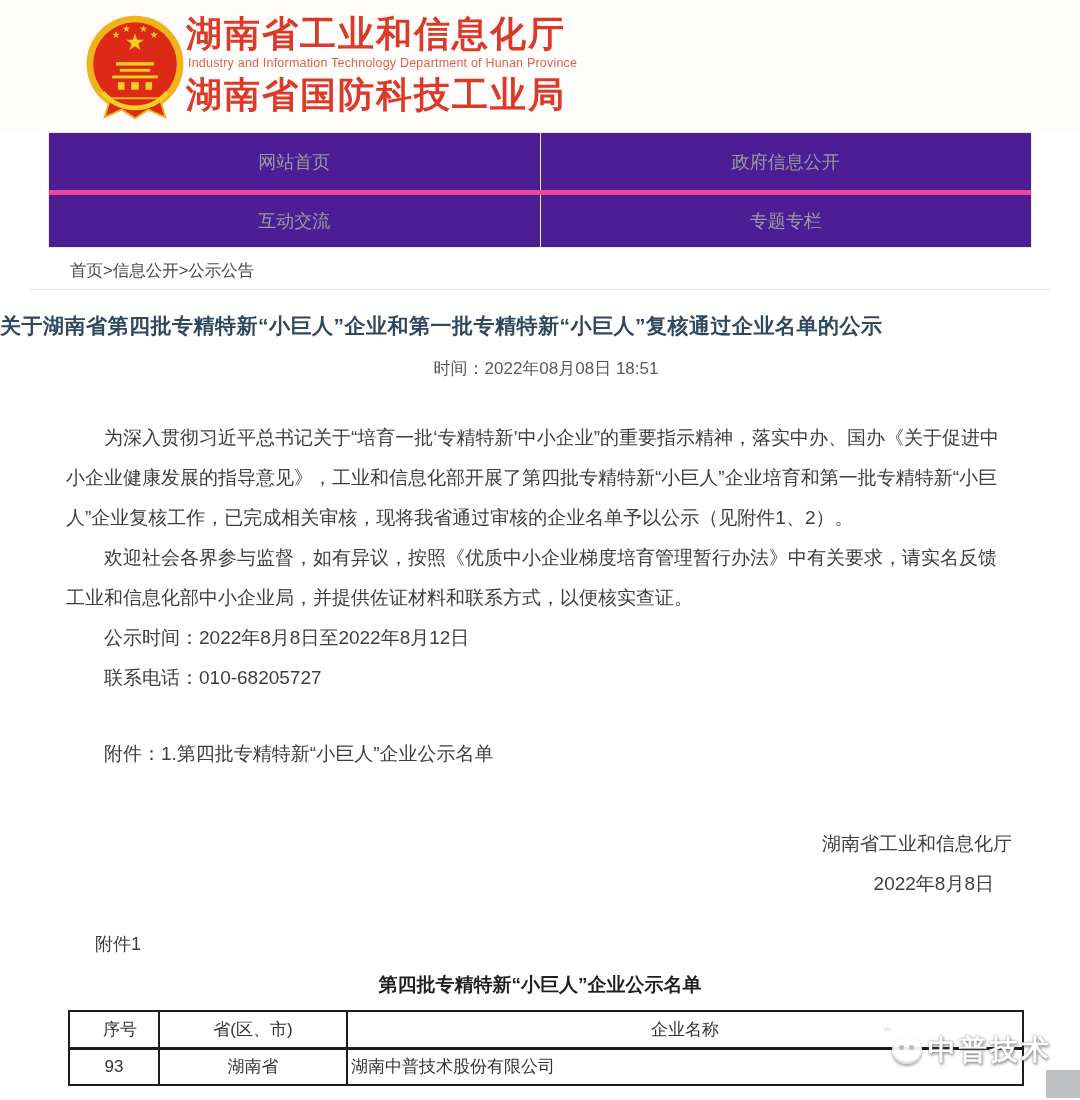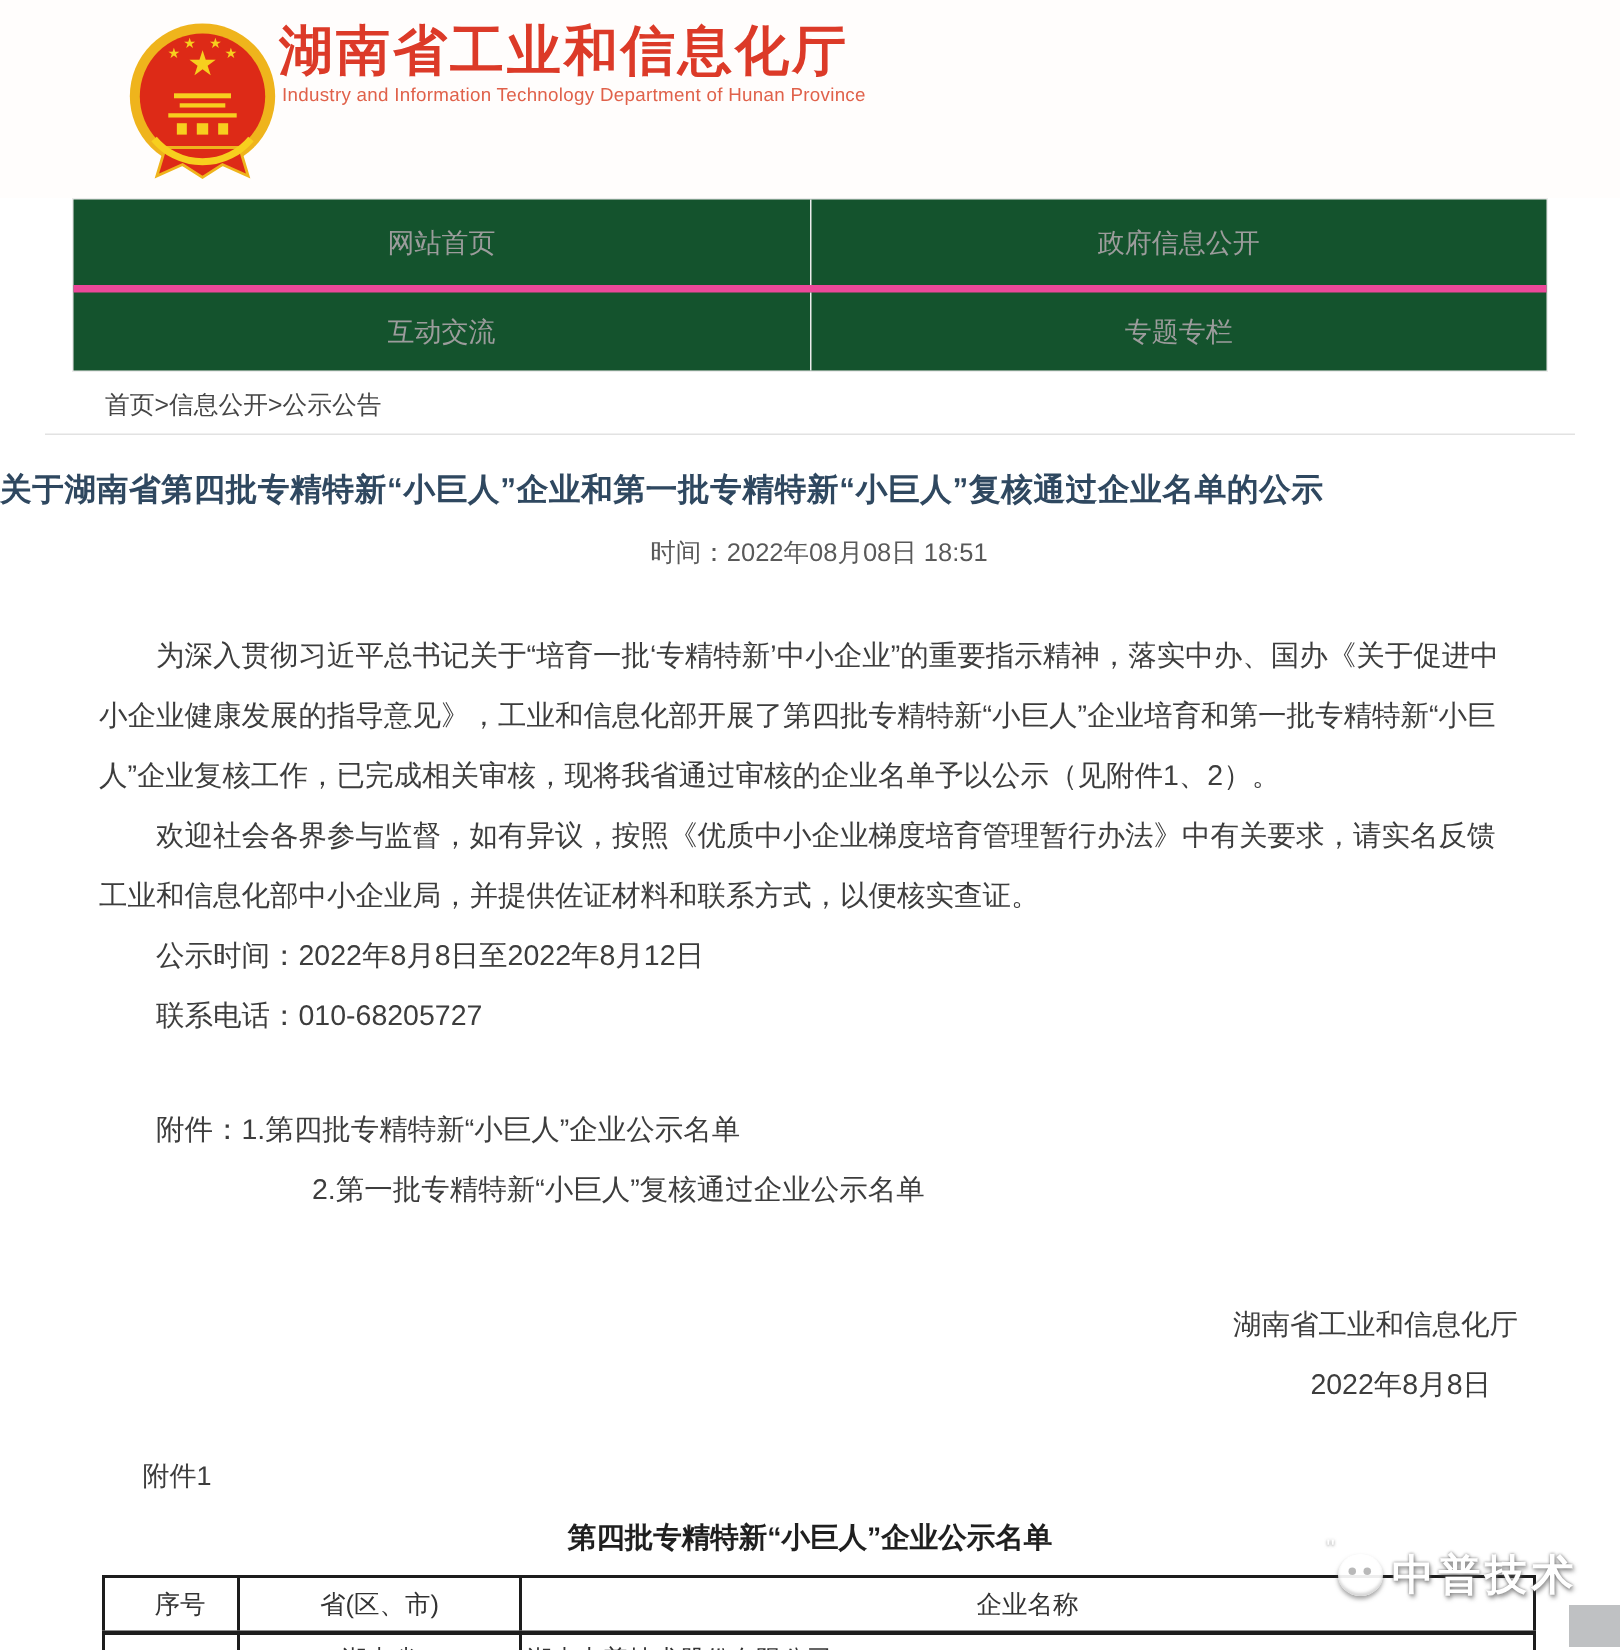--- a/index.html
+++ b/index.html
@@ -10,21 +10,21 @@
   }
   
   .site-header { position:relative; height:132px; background:#fffdfc; }
   .emblem { position:absolute; left:78px; top:8px; width:114px; height:116px; }
   .header-text { position:absolute; left:186px; top:12px; }
   .org-line1, .org-line2 {
     font-size:36px; font-weight:bold; color:#dc3a28; letter-spacing:2px; line-height:1.2;
   }
   .org-en { font-size:12.5px; color:#e0614a; margin:1px 0 3px 2px; letter-spacing:0.2px; }
   
-  .main-nav { margin:0 48px; border:1px solid #ececec; background:#14532d; }
+  .main-nav { margin:0 48px; border:1px solid #ececec; background:#4c1d95; }
   .nav-row { display:flex; height:57px; }
   .nav-row + .nav-row { border-top:5px solid #ec4899; }
   .nav-cell {
     flex:1; display:flex; align-items:center; justify-content:center;
     font-size:18px; color:#9c9c9c; cursor:pointer;
   }
   .nav-cell + .nav-cell { border-left:1px solid #ececec; }
   
   .breadcrumb-bar {
     margin:0 30px; padding-left:40px; height:42px; line-height:44px;
@@ -96,20 +96,21 @@
     <rect x="44" y="63" width="32" height="3" fill="#f7cf1e"></rect>
     <rect x="36" y="70" width="48" height="3" fill="#f7cf1e"></rect>
     <rect x="42" y="77" width="7" height="8" fill="#f7cf1e"></rect>
     <rect x="56" y="77" width="8" height="8" fill="#f7cf1e"></rect>
     <rect x="71" y="77" width="7" height="8" fill="#f7cf1e"></rect>
     <path d="M26 88 A44 44 0 0 0 94 88" stroke="#f7cf1e" stroke-width="5" fill="none"></path>
   </svg>
   <div class="header-text">
     <div class="org-line1">湖南省工业和信息化厅</div>
     <div class="org-en">Industry and Information Technology Department of Hunan Province</div>
+    <div class="org-line2">湖南省国防科技工业局</div>
   </div>
 </header>
 
 <nav class="main-nav">
   <div class="nav-row">
     <div class="nav-cell">网站首页</div>
     <div class="nav-cell">政府信息公开</div>
   </div>
   <div class="nav-row">
     <div class="nav-cell">互动交流</div>
@@ -121,21 +122,20 @@
 
 <h1 class="article-title">关于湖南省第四批专精特新“小巨人”企业和第一批专精特新“小巨人”复核通过企业名单的公示</h1>
 <div class="article-time">时间：2022年08月08日 18:51</div>
 
 <div class="article-body">
   <p>为深入贯彻习近平总书记关于“培育一批‘专精特新’中小企业”的重要指示精神，落实中办、国办《关于促进中小企业健康发展的指导意见》，工业和信息化部开展了第四批专精特新“小巨人”企业培育和第一批专精特新“小巨人”企业复核工作，已完成相关审核，现将我省通过审核的企业名单予以公示（见附件1、2）。</p>
   <p>欢迎社会各界参与监督，如有异议，按照《优质中小企业梯度培育管理暂行办法》中有关要求，请实名反馈工业和信息化部中小企业局，并提供佐证材料和联系方式，以便核实查证。</p>
   <p>公示时间：2022年8月8日至2022年8月12日</p>
   <p>联系电话：010-68205727</p>
   <p class="attach-first"><span>附件：</span><span>1.第四批专精特新“小巨人”企业公示名单</span></p>
-  <p class="attach-second"><span>2.第一批专精特新“小巨人”复核通过企业公示名单</span></p>
 </div>
 
 <div class="signature">
   <div>湖南省工业和信息化厅</div>
   <div class="sig-date">2022年8月8日</div>
 </div>
 
 <div class="annex-label">附件1</div>
 <div class="annex-title">第四批专精特新“小巨人”企业公示名单</div>
 

